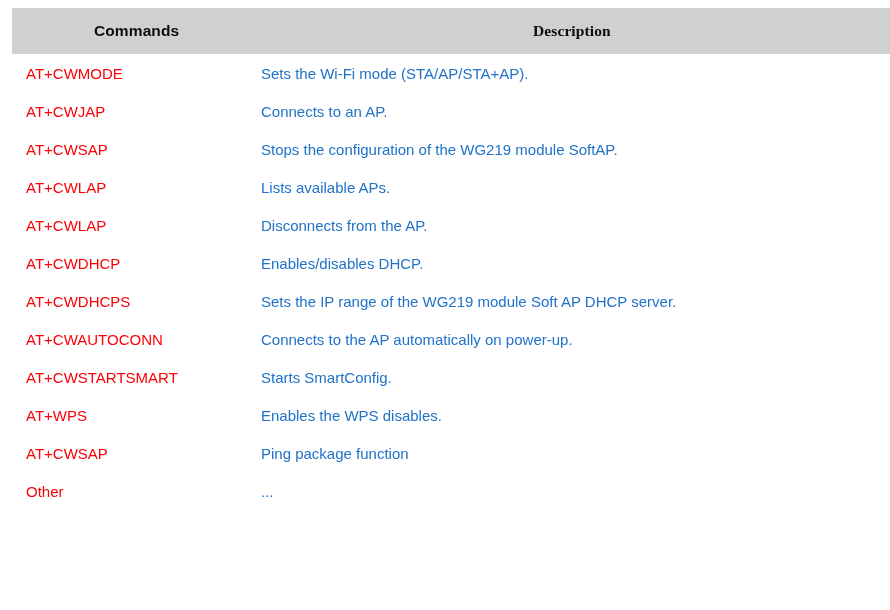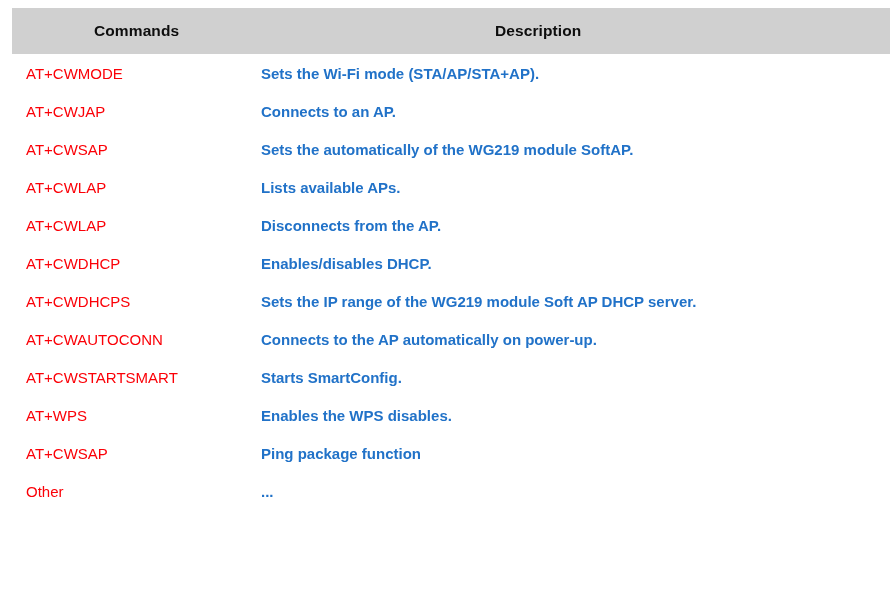--- a/index.html
+++ b/index.html
@@ -45,23 +45,24 @@
 
   .th-commands {
     position: absolute;
     left: 82px;
     top: 50%;
     transform: translateY(-50%);
   }
 
   .th-description {
     position: absolute;
-    left: 483px;
+    left: 521px;
     top: 50%;
     transform: translateY(-50%);
+    font-family: Liberation Serif, serif;
   }
 
   
   .table-body {
     position: absolute;
     left: 0;
     top: 54px;
     width: 890px;
   }
 
@@ -82,21 +83,20 @@
     text-align: right;
   }
 
   .cell-description {
     position: absolute;
     left: 249px;
     font-size: 15px;
     color: #2172c8;
     white-space: nowrap;
     line-height: 1;
-    font-weight: bold;
   }
 </style>
 </head>
 <body>
 
 <div id="page">
 
   <div class="table-header">
     <span class="th th-commands">Commands</span>
     <span class="th th-description">Description</span>
@@ -106,21 +106,21 @@
       <div class="row">
         <span class="cell-command">AT+CWMODE</span>
         <span class="cell-description">Sets the Wi-Fi mode (STA/AP/STA+AP).</span>
       </div>
       <div class="row">
         <span class="cell-command">AT+CWJAP</span>
         <span class="cell-description">Connects to an AP.</span>
       </div>
       <div class="row">
         <span class="cell-command">AT+CWSAP</span>
-        <span class="cell-description">Sets the automatically of the WG219 module SoftAP.</span>
+        <span class="cell-description">Stops the configuration of the WG219 module SoftAP.</span>
       </div>
       <div class="row">
         <span class="cell-command">AT+CWLAP</span>
         <span class="cell-description">Lists available APs.</span>
       </div>
       <div class="row">
         <span class="cell-command">AT+CWLAP</span>
         <span class="cell-description">Disconnects from the AP.</span>
       </div>
       <div class="row">

